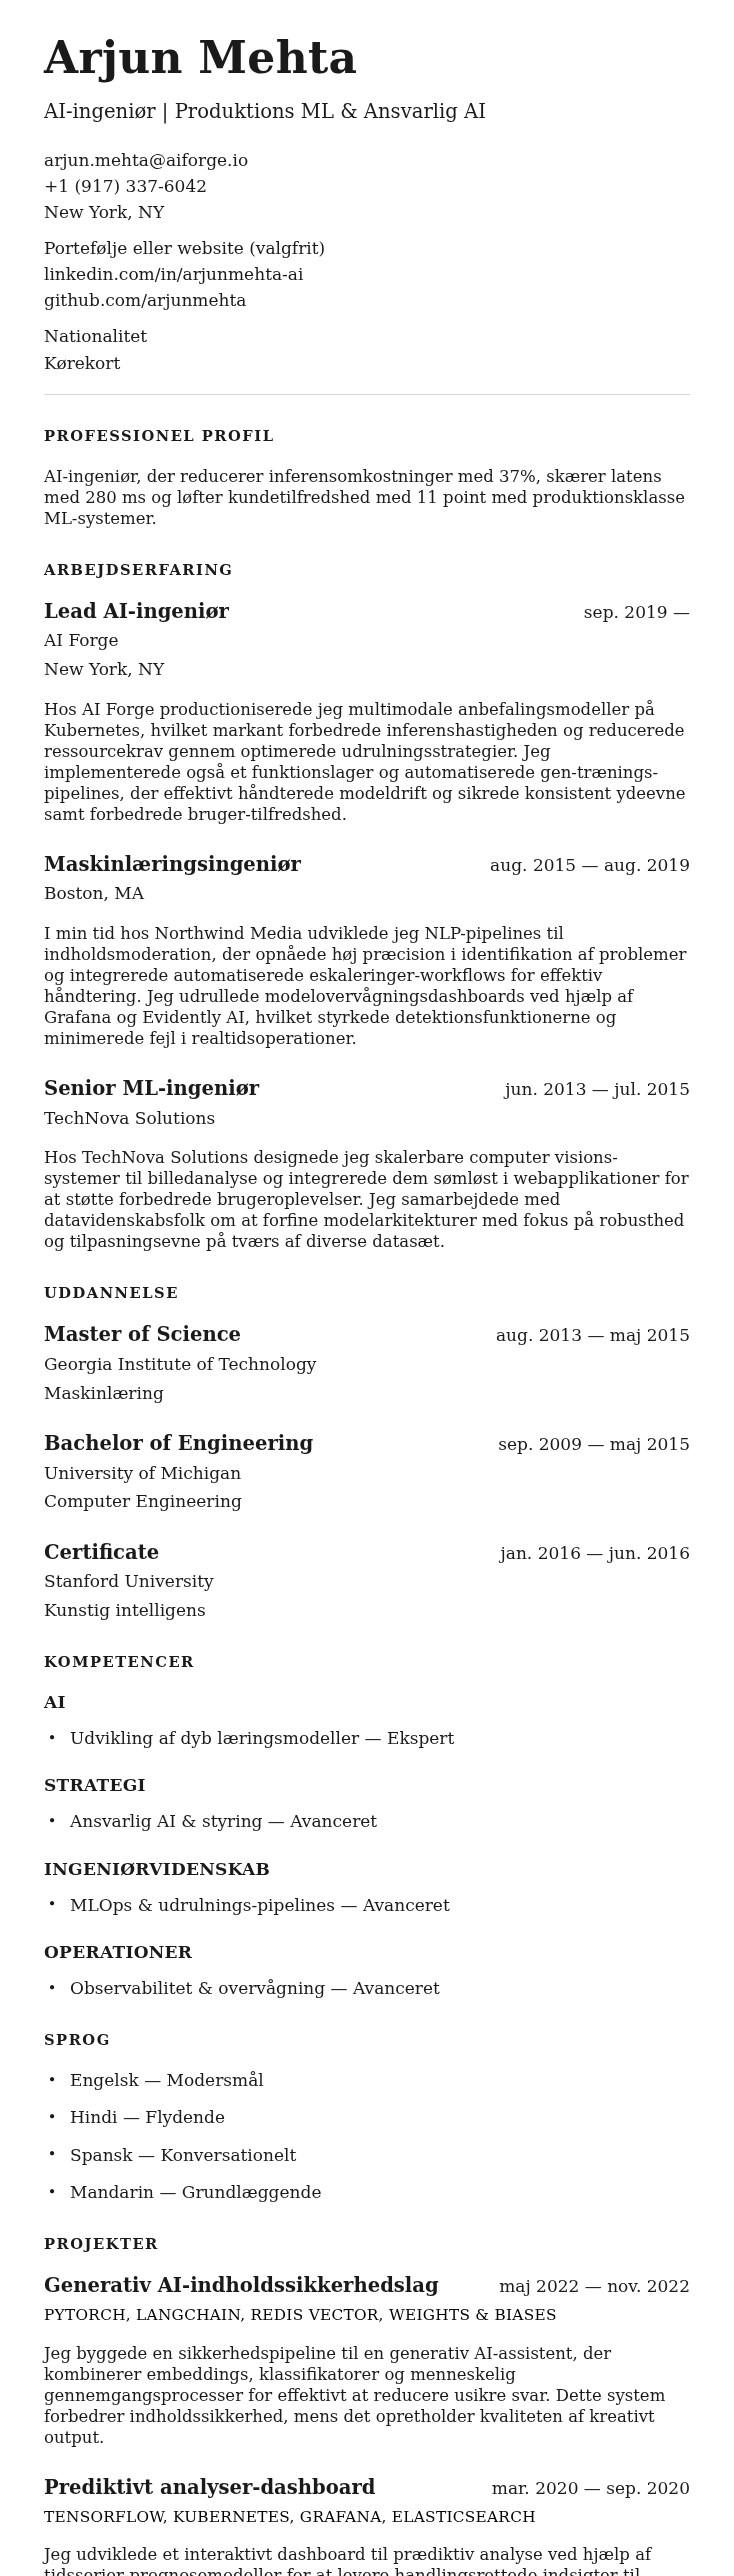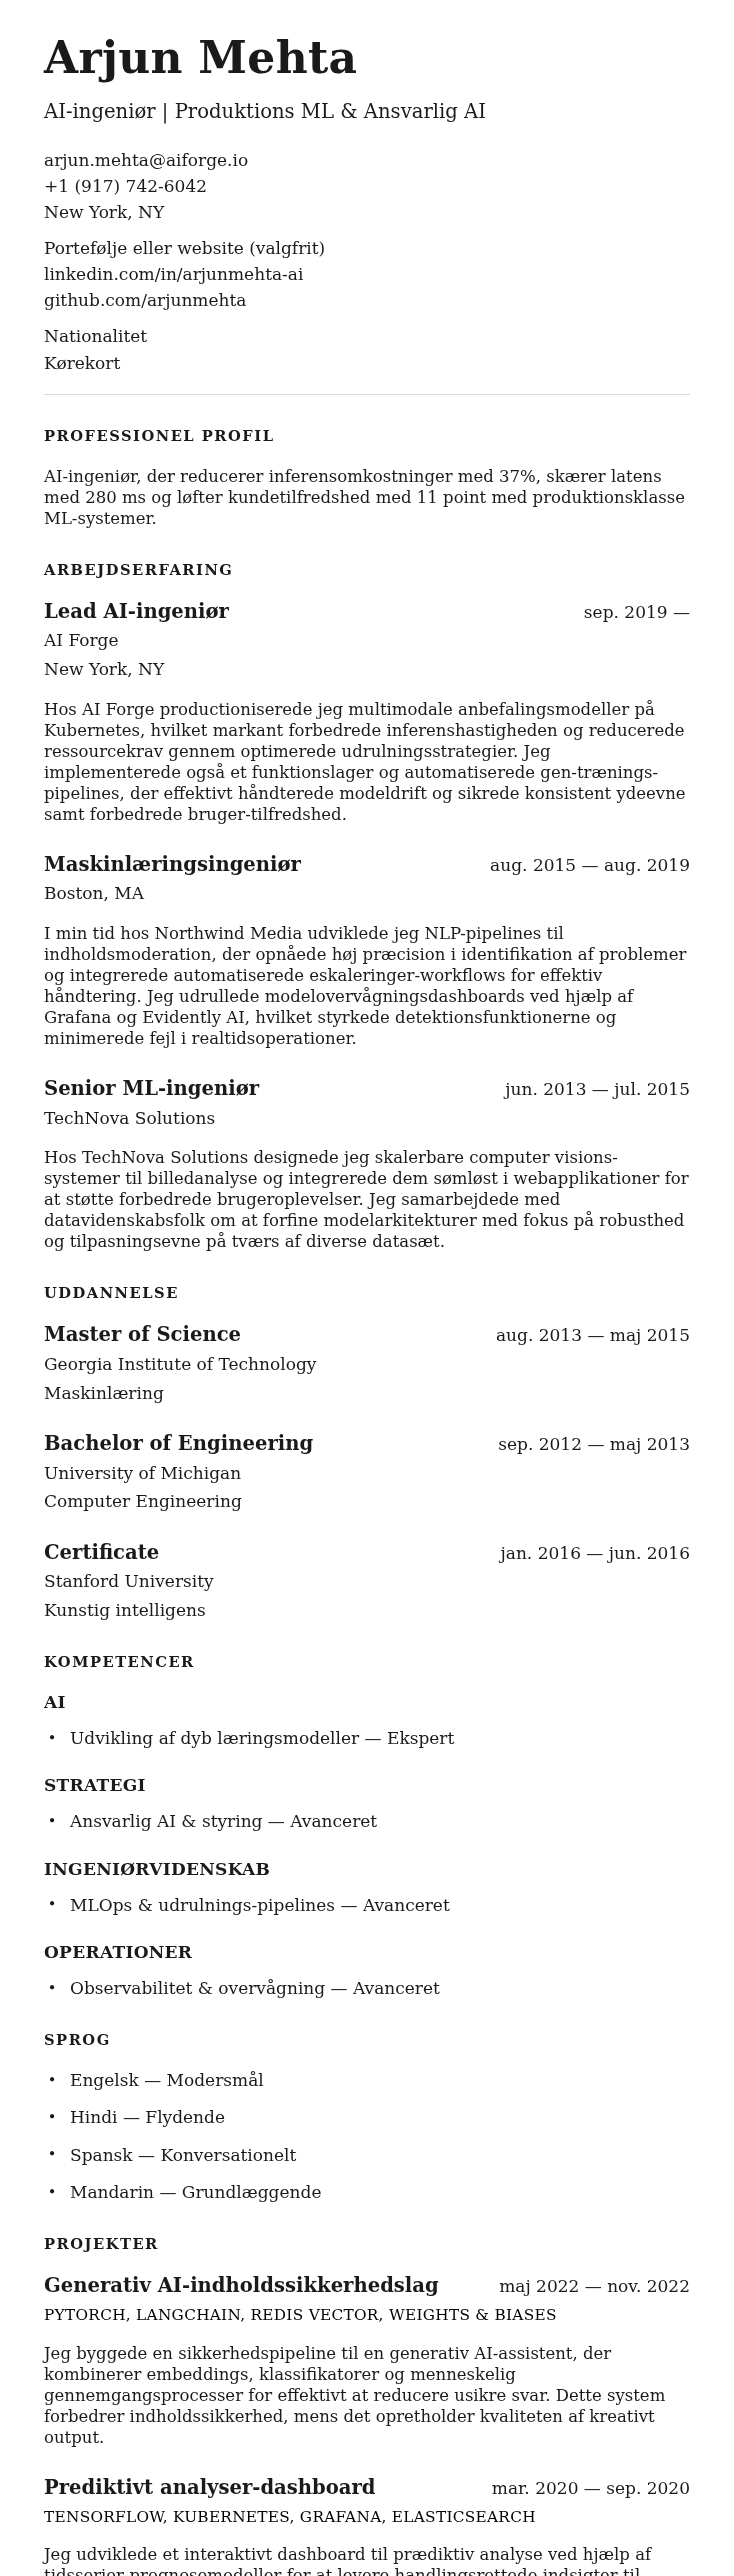--- a/index.html
+++ b/index.html
@@ -100,21 +100,21 @@
 <body>
 
 <div class="page">
 
   <header>
     <h1 class="name">Arjun Mehta</h1>
     <p class="subtitle">AI-ingeniør | Produktions ML &amp; Ansvarlig AI</p>
 
     <div class="contact-row">
       <span>arjun.mehta@aiforge.io</span>
-      <span>+1 (917) 742-6042</span>
+      <span>+1 (917) 337-6042</span>
       <span>New York, NY</span>
     </div>
     <div class="contact-row">
       <span>Portefølje eller website (valgfrit)</span>
       <span>linkedin.com/in/arjunmehta-ai</span>
       <span>github.com/arjunmehta</span>
     </div>
     <div class="contact-row">
       <span>Nationalitet</span>
       <span>Kørekort</span>
@@ -168,21 +168,21 @@
         <span class="entry-title">Master of Science</span>
         <span class="entry-date">aug. 2013 — maj 2015</span>
       </div>
       <div class="entry-sub">Georgia Institute of Technology</div>
       <div class="entry-sub">Maskinlæring</div>
     </div>
 
     <div class="entry">
       <div class="entry-head">
         <span class="entry-title">Bachelor of Engineering</span>
-        <span class="entry-date">sep. 2012 — maj 2013</span>
+        <span class="entry-date">sep. 2009 — maj 2015</span>
       </div>
       <div class="entry-sub">University of Michigan</div>
       <div class="entry-sub">Computer Engineering</div>
     </div>
 
     <div class="entry">
       <div class="entry-head">
         <span class="entry-title">Certificate</span>
         <span class="entry-date">jan. 2016 — jun. 2016</span>
       </div>

